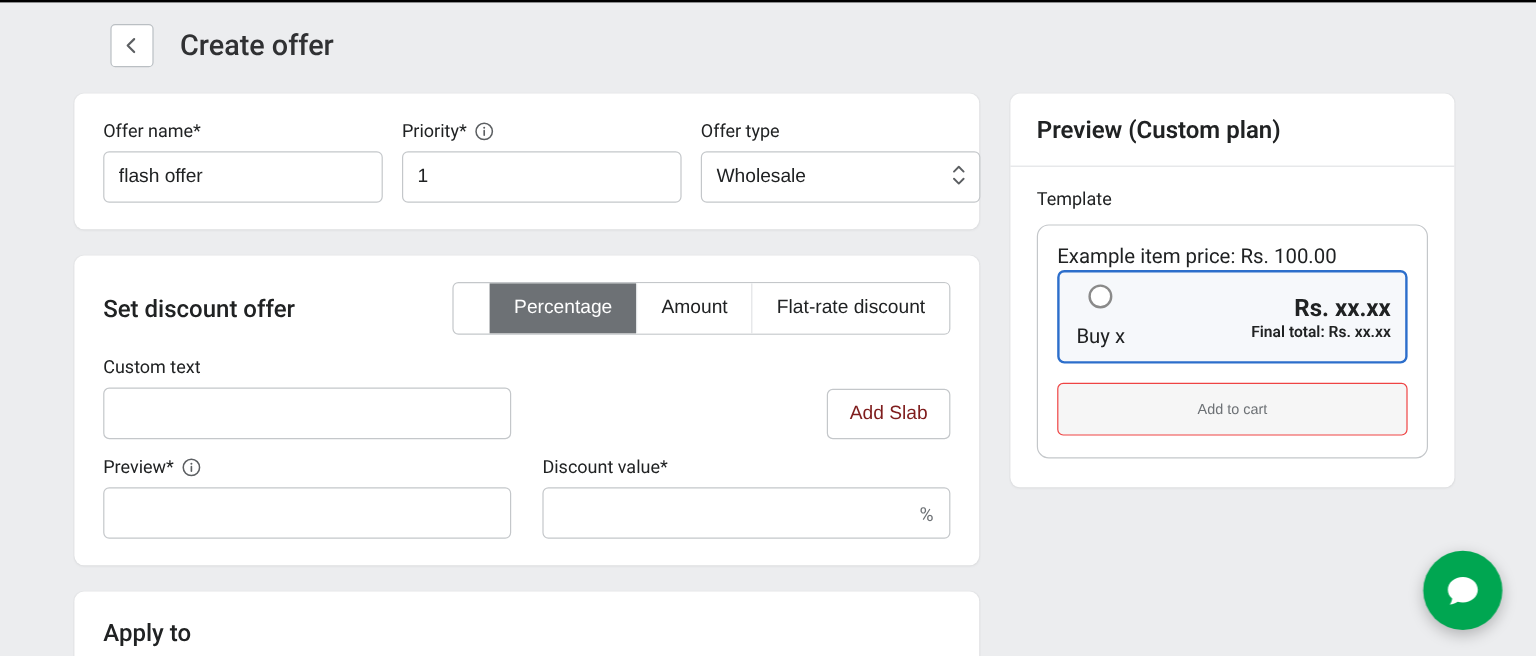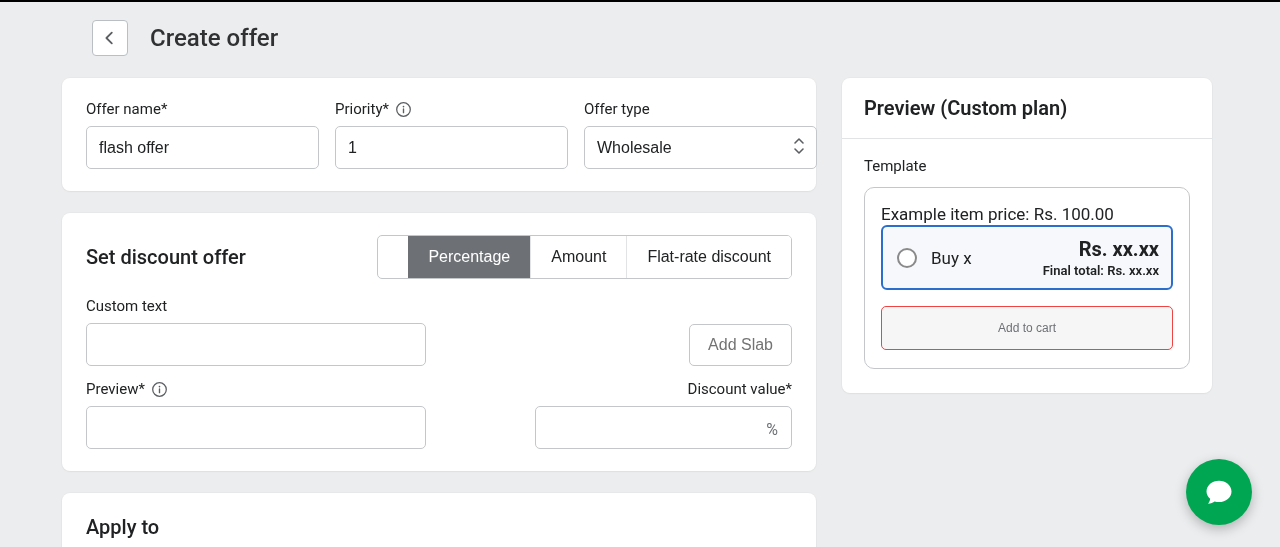--- a/index.html
+++ b/index.html
@@ -128,27 +128,27 @@
     margin-bottom: 14px;
   }
   .btn-outline {
     height: 42px;
     padding: 0 18px;
     border: 1px solid #c4c7ca;
     background: #fff;
     border-radius: 5px;
     font-size: 16px;
     cursor: pointer;
-    color: #737373;
+    color: #7f1d1d;
   }
   .row2 {
     display: flex;
     gap: 26px;
   }
-  .suffix-wrap { position: relative; align-items: flex-end; }
+  .suffix-wrap { position: relative; }
   .suffix-wrap .suffix {
     position: absolute;
     right: 14px;
     top: 50%;
     transform: translateY(-50%);
     color: #6d7175;
     font-size: 16px;
   }
   
   .preview-card {
@@ -177,20 +177,21 @@
     padding: 10px 12px 10px 14px;
     display: flex;
     align-items: center;
     justify-content: space-between;
     margin-bottom: 16px;
   }
   .option-left {
     display: flex;
     align-items: center;
     gap: 14px;
+    flex-direction: column;
   }
   .radio {
     width: 20px; height: 20px;
     border: 2px solid #8a8a8a;
     border-radius: 50%;
     background: #fff;
   }
   .buy-x { font-size: 17px; }
   .option-right { text-align: right; }
   .price-line { font-size: 20px; font-weight: 700; }

